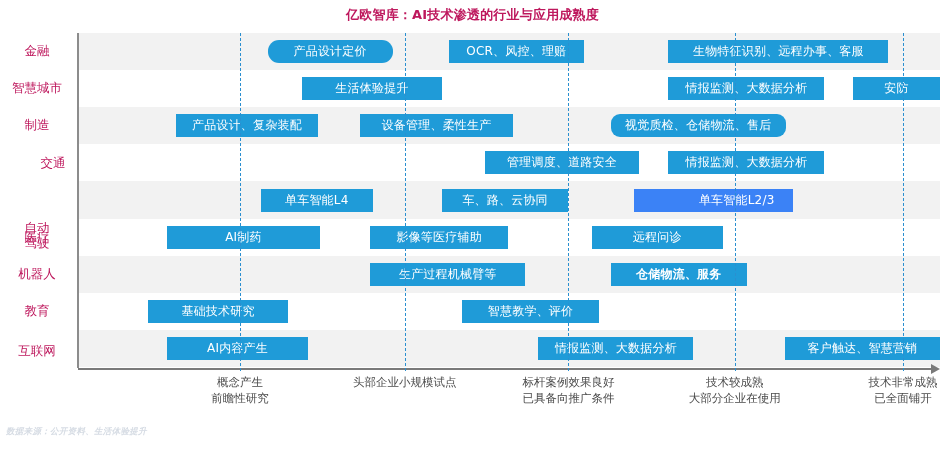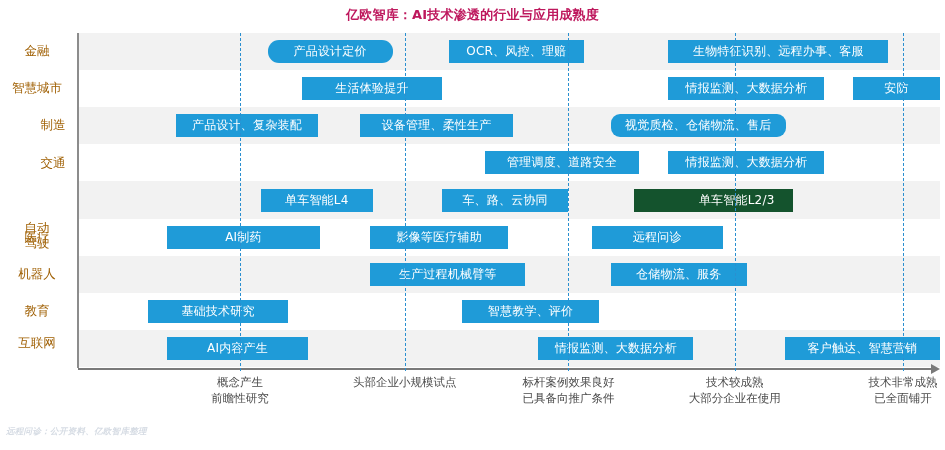--- a/index.html
+++ b/index.html
@@ -82,21 +82,21 @@
     height: 338px;
     border-left: 1.5px dashed #2a8fd0;
   }
   
   .y-label {
     position: absolute;
     right: 945px;
     width: 70px;
     text-align: center;
     font-size: 12.5px;
-    color: #a16207;
+    color: #be185d;
     line-height: 1.18;
     white-space: pre-line;
   }
   .y-labels-col {
     position: absolute;
     left: 0;
     top: 33px;
     width: 74px;
     height: 334px;
   }
@@ -146,28 +146,28 @@
 </head>
 <body>
 
 <div id="chart-root">
 
   <div class="chart-title">亿欧智库：AI技术渗透的行业与应用成熟度</div>
 
   <div class="y-labels-col" id="y-labels">
       <div class="y-label" style="top: 0px; height: 37.1111px; display: flex; align-items: center; justify-content: center; text-align: center;">金融</div>
       <div class="y-label" style="top: 37.1111px; height: 37.1111px; display: flex; align-items: center; justify-content: center; text-align: center;">智慧城市</div>
-      <div class="y-label" style="top: 74.2222px; height: 37.1111px; display: flex; align-items: center; justify-content: center; text-align: center; margin-left: 16px;">制造</div>
+      <div class="y-label" style="top: 74.2222px; height: 37.1111px; display: flex; align-items: center; justify-content: center; text-align: center;">制造</div>
       <div class="y-label" style="top: 111.333px; height: 37.1111px; display: flex; align-items: center; justify-content: center; text-align: center; margin-left: 16px;">交通</div>
       <div class="y-label" style="top: 148.444px; height: 37.1111px; display: flex; align-items: center; justify-content: center; text-align: center; margin-top: 36px;">自动
 驾驶</div>
       <div class="y-label" style="top: 185.556px; height: 37.1111px; display: flex; align-items: center; justify-content: center; text-align: center;">医疗</div>
       <div class="y-label" style="top: 222.667px; height: 37.1111px; display: flex; align-items: center; justify-content: center; text-align: right;">机器人</div>
       <div class="y-label" style="top: 259.778px; height: 37.1111px; display: flex; align-items: center; justify-content: center; text-align: center;">教育</div>
-      <div class="y-label" style="top: 292px; height: 37.1111px; display: flex; align-items: center; justify-content: center; text-align: right;">互联网</div>
+      <div class="y-label" style="top: 300px; height: 37.1111px; display: flex; align-items: center; justify-content: center; text-align: right;">互联网</div>
     </div>
 
   <div class="plot-area" id="plot-area">
       <div class="band-row shaded" style="top: 0px; height: 37.1111px;"></div>
       <div class="band-row plain" style="top: 37.1111px; height: 37.1111px;"></div>
       <div class="band-row shaded" style="top: 74.2222px; height: 37.1111px;"></div>
       <div class="band-row plain" style="top: 111.333px; height: 37.1111px;"></div>
       <div class="band-row shaded" style="top: 148.444px; height: 37.1111px;"></div>
       <div class="band-row plain" style="top: 185.556px; height: 37.1111px;"></div>
       <div class="band-row shaded" style="top: 222.667px; height: 37.1111px;"></div>
@@ -179,26 +179,26 @@
       <div class="bar" title="生活体验提升" style="left: 224.12px; width: 139.644px; top: 44.1667px; background: rgb(31, 155, 216);">生活体验提升</div>
       <div class="bar" title="情报监测、大数据分析" style="left: 590.47px; width: 156.022px; top: 44.1667px; background: rgb(31, 155, 216);">情报监测、大数据分析</div>
       <div class="bar" title="安防" style="left: 774.938px; width: 87.062px; top: 44.1667px; background: rgb(31, 155, 216);">安防</div>
       <div class="bar" title="产品设计、复杂装配" style="left: 98.268px; width: 141.368px; top: 81.2778px; background: rgb(31, 155, 216);">产品设计、复杂装配</div>
       <div class="bar" title="设备管理、柔性生产" style="left: 281.874px; width: 153.436px; top: 81.2778px; background: rgb(31, 155, 216);">设备管理、柔性生产</div>
       <div class="bar" title="视觉质检、仓储物流、售后" style="left: 532.716px; width: 175px; top: 81.2778px; background: rgb(31, 155, 216); border-radius: 9px;">视觉质检、仓储物流、售后</div>
       <div class="bar" title="管理调度、道路安全" style="left: 406.864px; width: 154.298px; top: 118.389px; background: rgb(31, 155, 216);">管理调度、道路安全</div>
       <div class="bar" title="情报监测、大数据分析" style="left: 590.47px; width: 156.022px; top: 118.389px; background: rgb(31, 155, 216);">情报监测、大数据分析</div>
       <div class="bar" title="单车智能L4" style="left: 182.744px; width: 112.06px; top: 155.5px; background: rgb(31, 155, 216);">单车智能L4</div>
       <div class="bar" title="车、路、云协同" style="left: 363.764px; width: 126.714px; top: 155.5px; background: rgb(31, 155, 216);">车、路、云协同</div>
-      <div class="bar" title="单车智能L2/3" style="left: 555.99px; width: 159.47px; top: 155.5px; background: #14532d; padding-left: 46px;">单车智能L2/3</div>
+      <div class="bar" title="单车智能L2/3" style="left: 555.99px; width: 159.47px; top: 155.5px; background: #3b82f6; padding-left: 46px;">单车智能L2/3</div>
       <div class="bar" title="AI制药" style="left: 88.786px; width: 153.436px; top: 192.611px; background: rgb(31, 155, 216);">AI制药</div>
       <div class="bar" title="影像等医疗辅助" style="left: 292.218px; width: 137.92px; top: 192.611px; background: rgb(31, 155, 216);">影像等医疗辅助</div>
       <div class="bar" title="生产过程机械臂等" style="left: 292.218px; width: 155.16px; top: 229.722px; background: rgb(31, 155, 216);">生产过程机械臂等</div>
       <div class="bar" title="远程问诊" style="left: 513.752px; width: 131.024px; top: 192.611px; background: rgb(31, 155, 216);">远程问诊</div>
-      <div class="bar" title="仓储物流、服务" style="left: 532.716px; width: 136.196px; top: 229.722px; background: rgb(31, 155, 216);">仓储物流、服务</div>
+      <div class="bar" title="仓储物流、服务" style="left: 532.716px; width: 136.196px; top: 229.722px; background: rgb(31, 155, 216); font-weight: bold;">仓储物流、服务</div>
       <div class="bar" title="基础技术研究" style="left: 69.822px; width: 140.506px; top: 266.833px; background: rgb(31, 155, 216);">基础技术研究</div>
       <div class="bar" title="智慧教学、评价" style="left: 383.59px; width: 137.92px; top: 266.833px; background: rgb(31, 155, 216);">智慧教学、评价</div>
       <div class="bar" title="AI内容产生" style="left: 88.786px; width: 141.368px; top: 303.944px; background: rgb(31, 155, 216);">AI内容产生</div>
       <div class="bar" title="情报监测、大数据分析" style="left: 460.308px; width: 155.16px; top: 303.944px; background: rgb(31, 155, 216);">情报监测、大数据分析</div>
       <div class="bar" title="客户触达、智慧营销" style="left: 706.84px; width: 155.16px; top: 303.944px; background: rgb(31, 155, 216);">客户触达、智慧营销</div>
     </div>
 
   <div class="y-axis-line"></div>
   <div class="x-axis-line"></div>
   <div class="x-axis-arrow"></div>
@@ -215,15 +215,15 @@
 前瞻性研究</div>
       <div class="x-tick-label" style="left: 324.698px; width: 160px;">头部企业小规模试点</div>
       <div class="x-tick-label" style="left: 488.478px; width: 160px;">标杆案例效果良好
 已具备向推广条件</div>
       <div class="x-tick-label" style="left: 654.844px; width: 160px;">技术较成熟
 大部分企业在使用</div>
       <div class="x-tick-label" style="left: 822.934px; width: 160px;">技术非常成熟
 已全面铺开</div>
     </div>
 
-  <div class="footer-note">远程问诊：公开资料、亿欧智库整理</div>
+  <div class="footer-note">数据来源：公开资料、生活体验提升</div>
 
 </div>
 
 </body></html>

